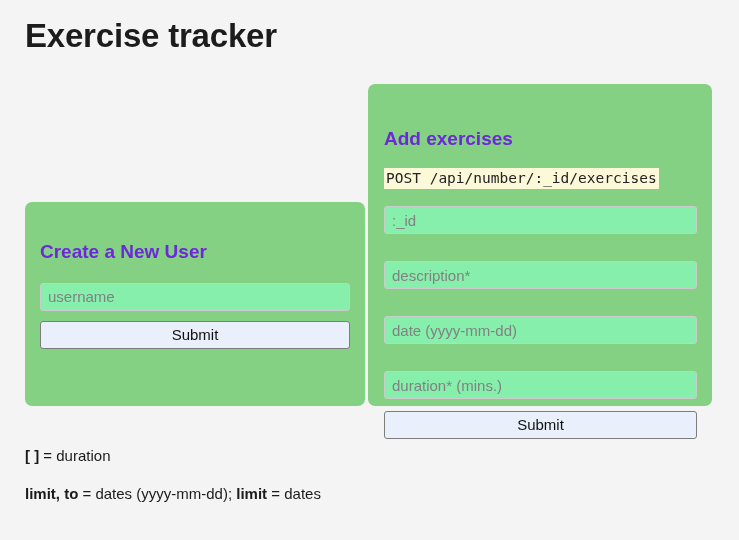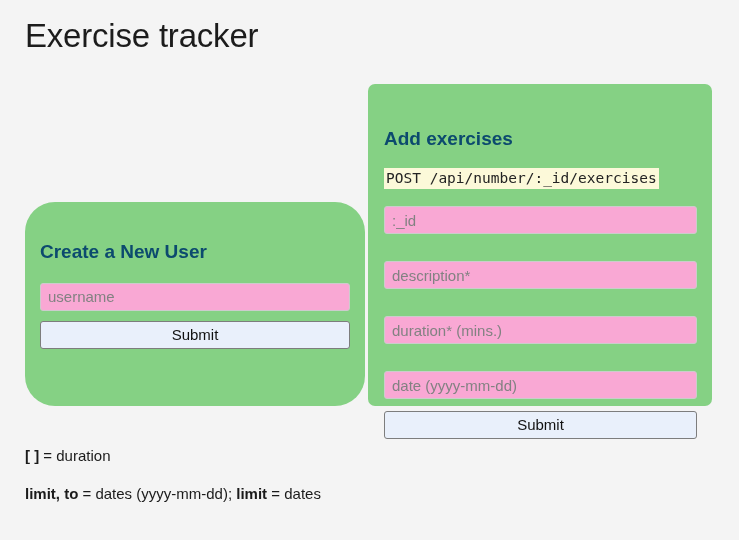--- a/index.html
+++ b/index.html
@@ -16,54 +16,53 @@
     position: relative;
   }
 
   
   .page-title {
     position: absolute;
     left: 25px;
     top: 16px;
     margin: 0;
     font-size: 33px;
-    font-weight: normal;
+    font-weight: bold;
     letter-spacing: -0.2px;
     color: #1c1c1c;
     line-height: 1.2;
   }
 
   
   .card {
     position: absolute;
     background: #85d184;
     border-radius: 7px;
     box-sizing: border-box;
   }
   .card-create {
     left: 25px;
     top: 202px;
     width: 340px;
     height: 204px;
     padding: 16px 15px 15px 15px;
-    border-radius: 30px;
   }
   .card-add {
     left: 368px;
     top: 84px;
     width: 344px;
     height: 322px;
     padding: 16px 15px 15px 16px;
   }
 
   .card-heading {
     margin: 0;
     font-size: 19px;
     font-weight: bold;
-    color: #0c4a6e;
+    color: #6d28d9;
     line-height: 1.25;
   }
   .card-create .card-heading { padding-top: 22px; }
   .card-add .card-heading { padding-top: 27px; }
 
   
   .code {
     font-family: "DejaVu Sans Mono", "Liberation Mono", monospace;
     background: #fcf9d9;
     color: #232323;
@@ -78,21 +77,21 @@
     margin-bottom: 0;
   }
   .card-create .code-block { margin-top: 18px; }
 
   
   .field {
     display: block;
     box-sizing: border-box;
     width: 100%;
     height: 28px;
-    background: #f9a8d4;
+    background: #86efac;
     border: 1px solid #cccccc;
     border-radius: 3px;
     font-family: "Liberation Sans", sans-serif;
     font-size: 15px;
     color: #222222;
     padding: 2px 7px;
     outline: none;
   }
   .field::placeholder { color: #828282; opacity: 1; }
   .card-create .field { margin-top: 19px; }
@@ -145,21 +144,21 @@
   <h2 class="card-heading">Create a New User</h2>
   <input class="field" type="text" placeholder="username" style="">
   <button class="submit-btn">Submit</button>
 </div>
 
 <div class="card card-add">
   <h2 class="card-heading">Add exercises</h2>
   <code class="code code-block">POST /api/number/:_id/exercises</code>
   <input class="field field-first" type="text" placeholder=":_id" style="">
   <input class="field field-next" type="text" placeholder="description*" style="">
+  <input class="field field-next" type="text" placeholder="date (yyyy-mm-dd)" style="">
   <input class="field field-next" type="text" placeholder="duration* (mins.)" style="">
-  <input class="field field-next" type="text" placeholder="date (yyyy-mm-dd)" style="">
   <button class="submit-btn">Submit</button>
 </div>
 
 <div class="notes">
   <p class="note-line"><b>[ ]</b><span> = duration</span></p>
   <p class="note-line"><b>limit, to</b><span> = dates (yyyy-mm-dd); </span><b>limit</b><span> = dates</span></p>
 </div>
 
 </body></html>

